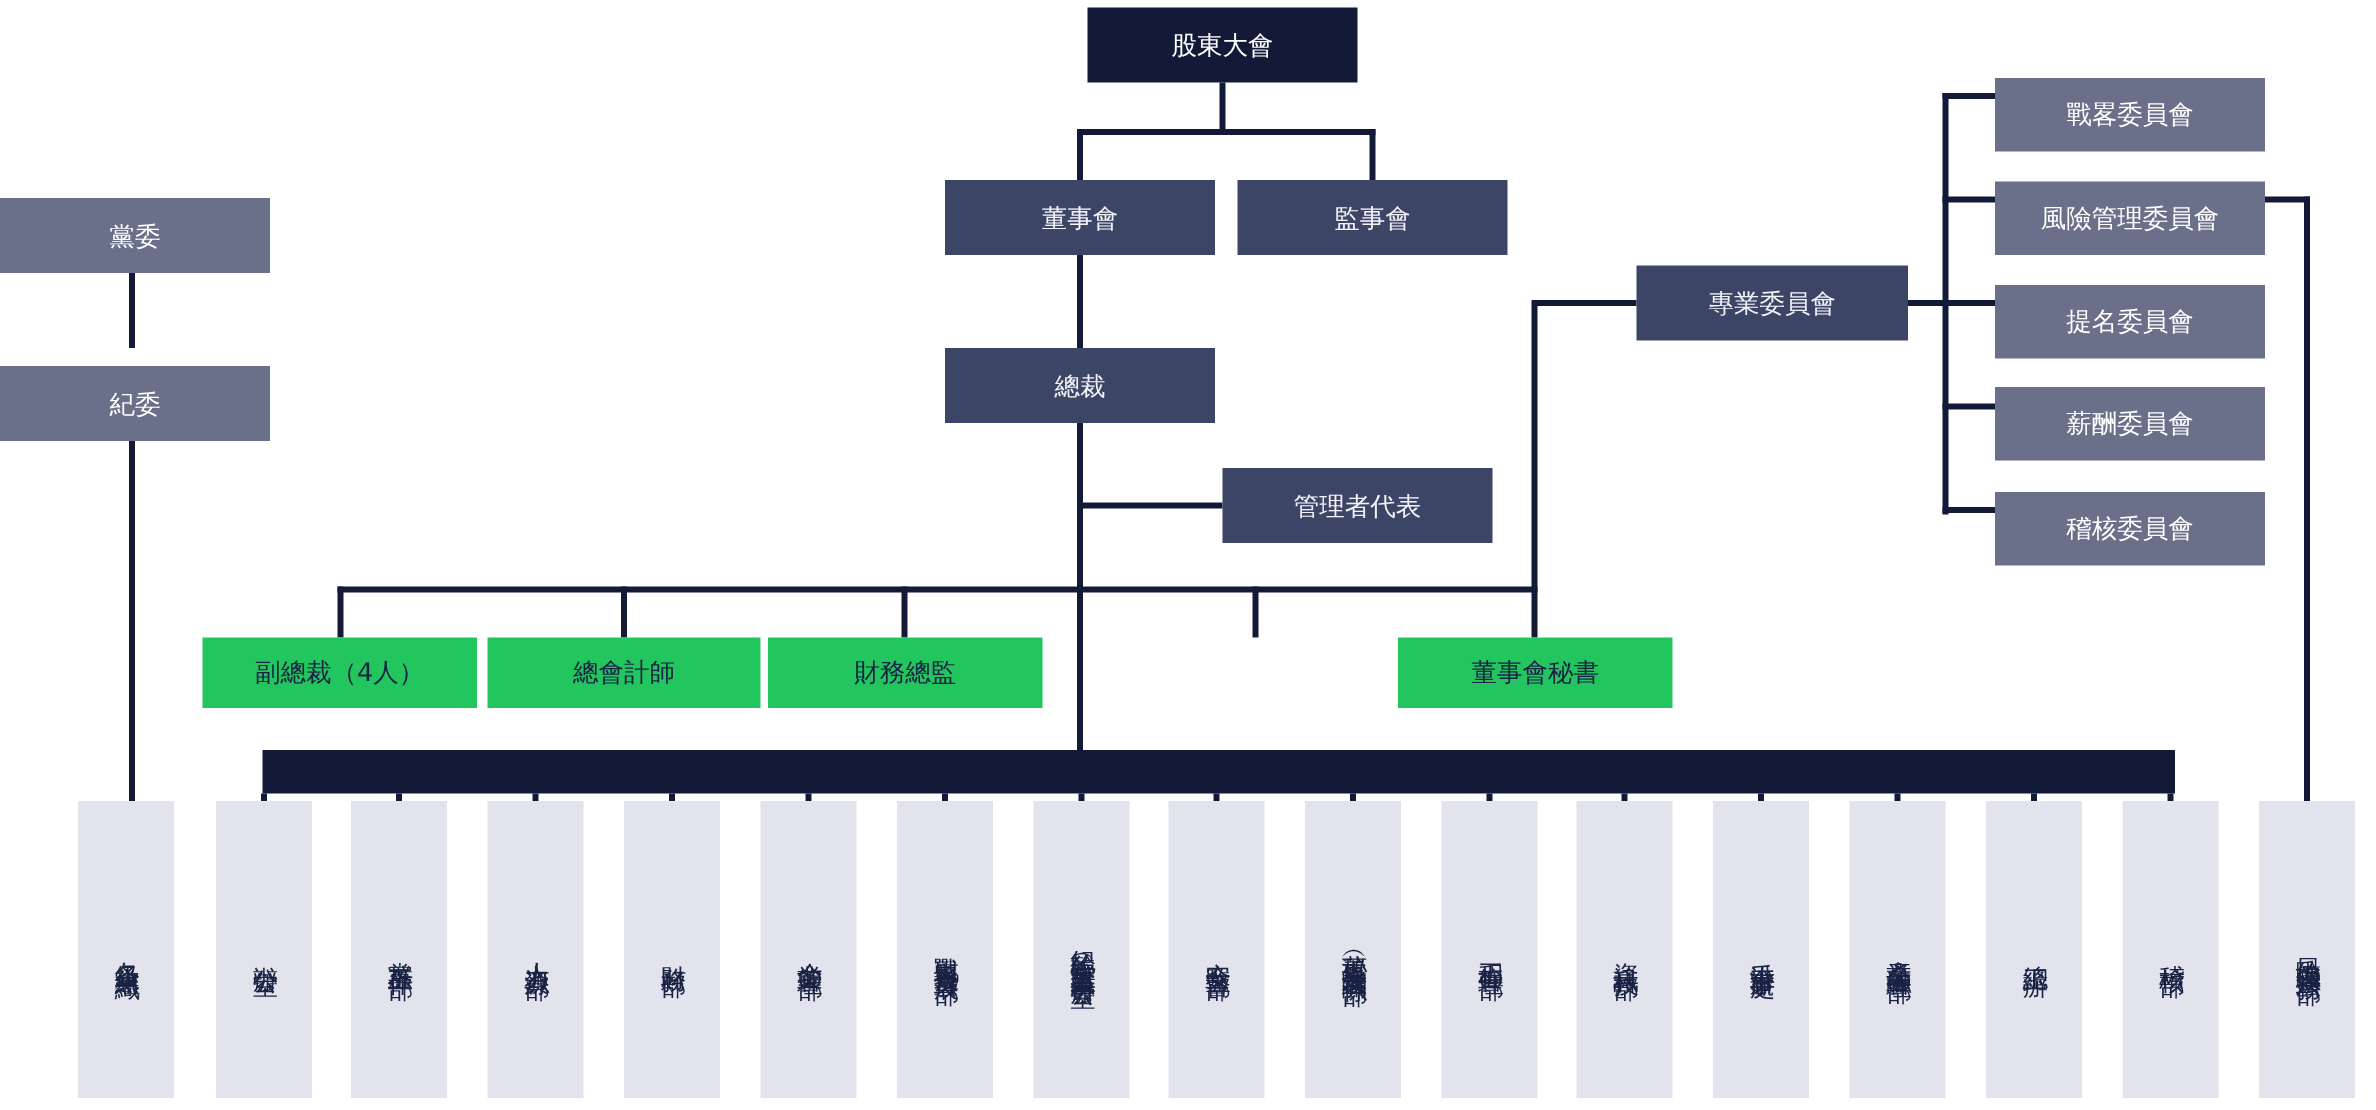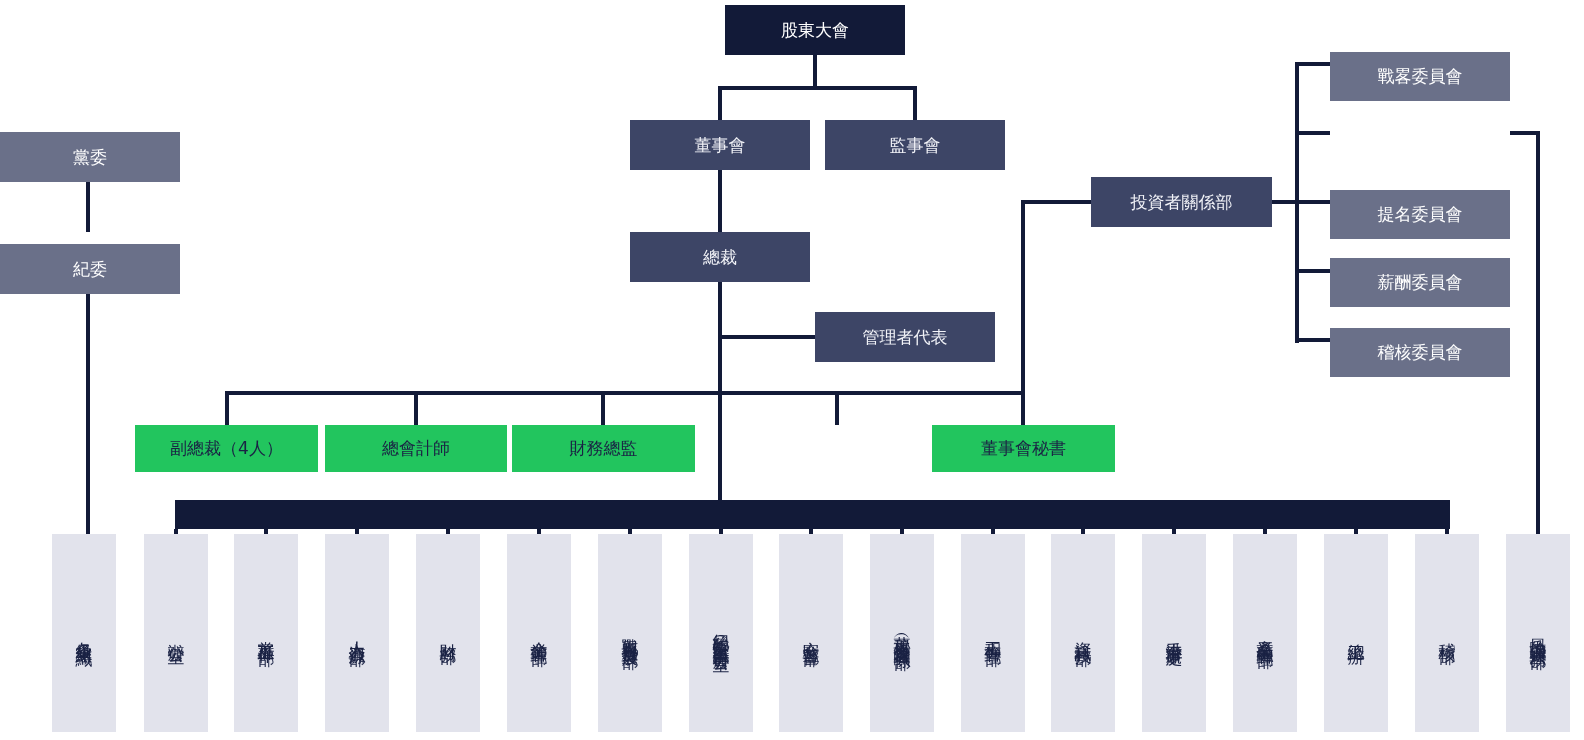--- a/index.html
+++ b/index.html
@@ -92,25 +92,28 @@
   </div>
 
   <div class="box mid" style="left:630px;top:232px;width:180px;height:50px">
     <span>總裁</span>
   </div>
   <div class="box mid" style="left:815px;top:312px;width:180px;height:50px">
     <span>管理者代表</span>
   </div>
 
   <div class="box mid" style="left:1091px;top:177px;width:181px;height:50px">
-    <span>投資者關係部</span>
+    <span>專業委員會</span>
   </div>
 
   <div class="box gray" style="left:1330px;top:40px;width:180px;height:49px">
     <span>戰畧委員會</span>
+  </div>
+  <div class="box gray" style="left:1330px;top:109px;width:180px;height:49px">
+    <span>風險管理委員會</span>
   </div>
   <div class="box gray" style="left:1330px;top:178px;width:180px;height:49px">
     <span>提名委員會</span>
   </div>
   <div class="box gray" style="left:1330px;top:246px;width:180px;height:49px">
     <span>薪酬委員會</span>
   </div>
   <div class="box gray" style="left:1330px;top:316px;width:180px;height:49px">
     <span>稽核委員會</span>
   </div>

